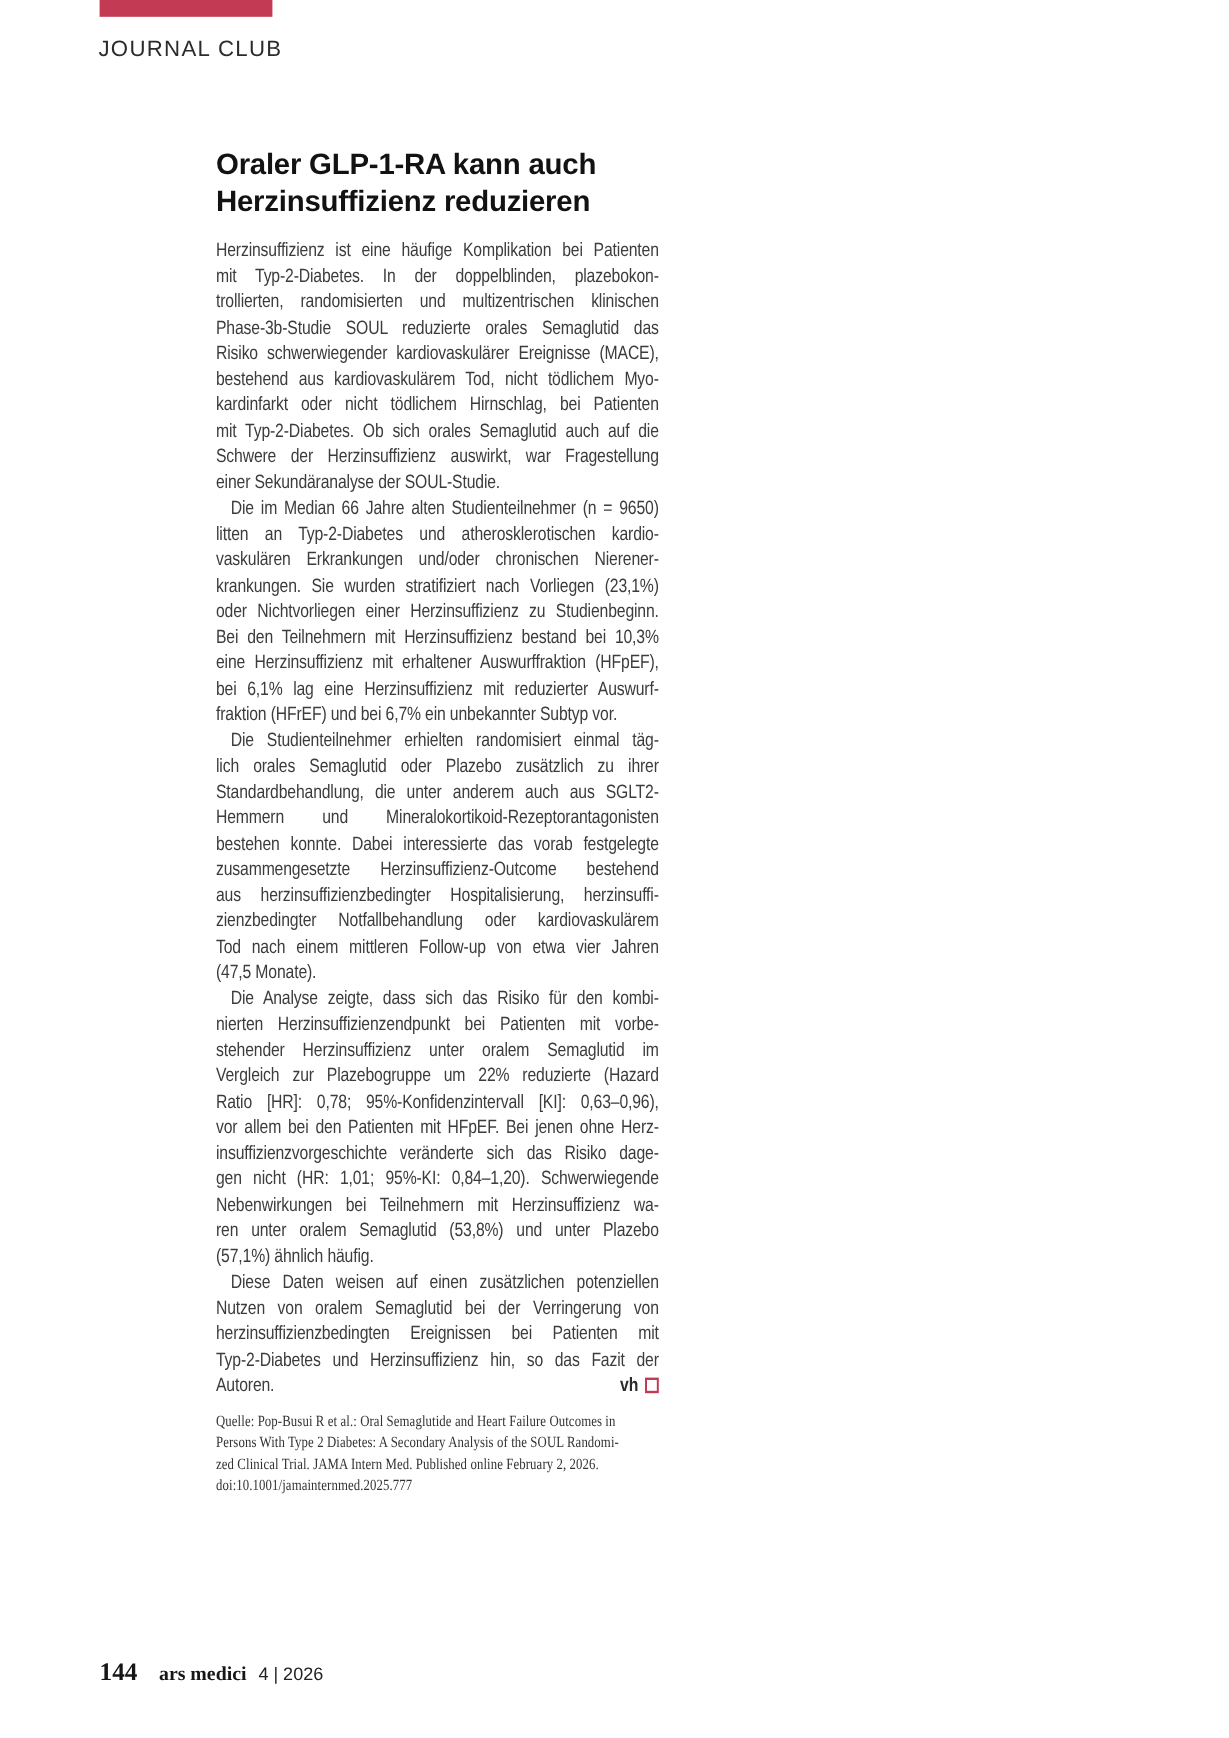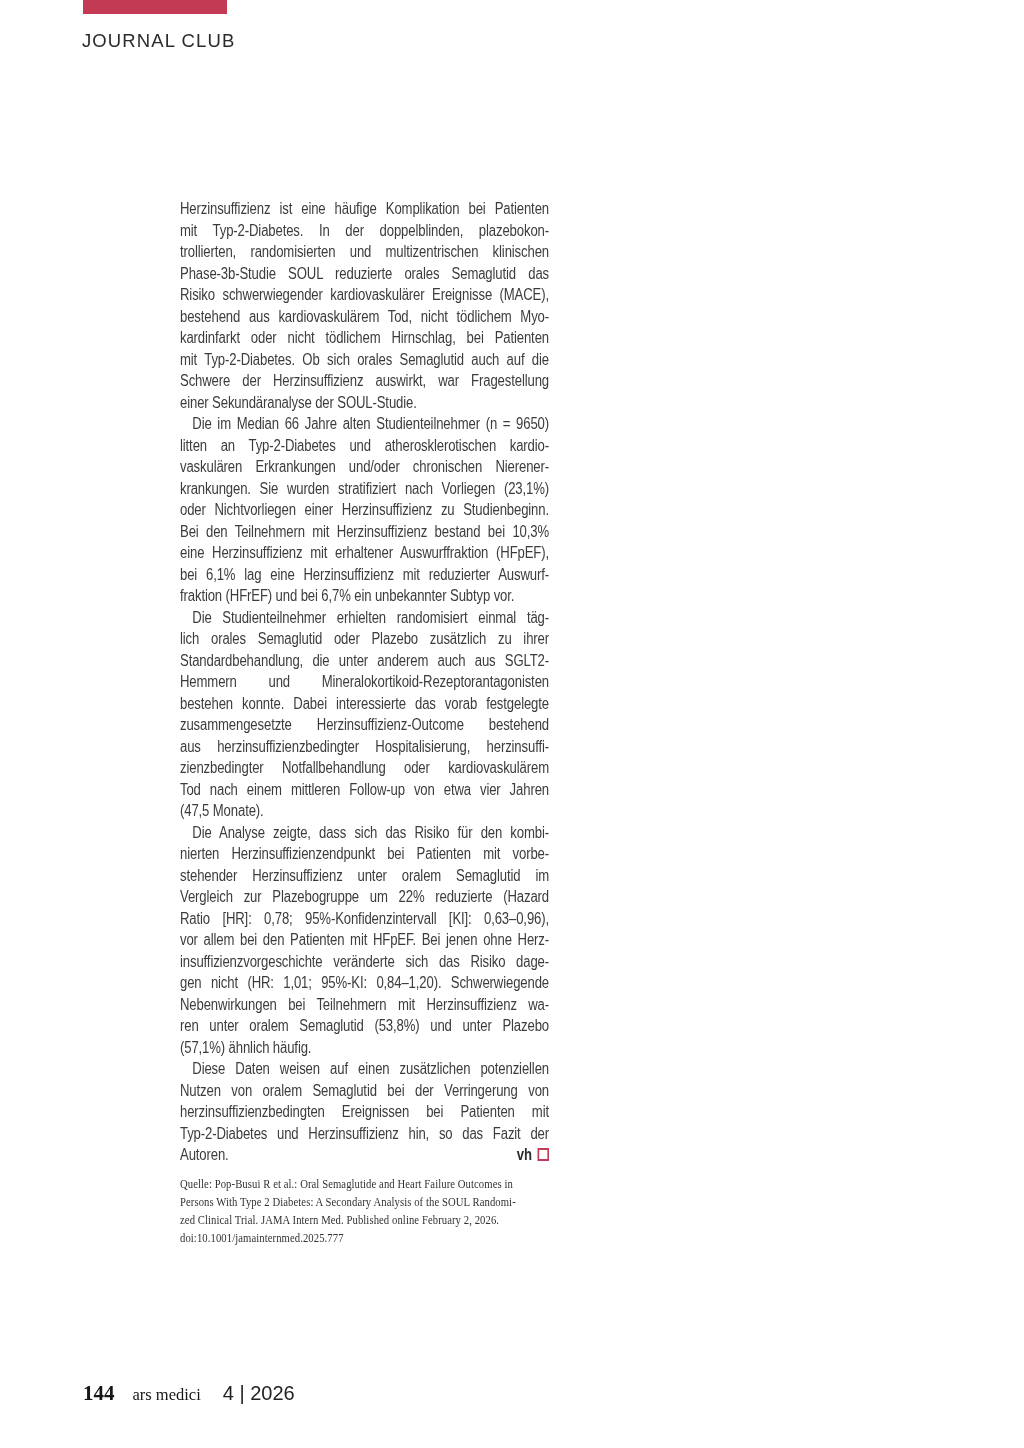--- a/index.html
+++ b/index.html
@@ -61,31 +61,35 @@
     font-size: 13px; line-height: 18px;
     color: #323232; letter-spacing: 0.1px;
   }
   .source .sline { white-space: nowrap; }
 
   .footer {
     position: absolute; left: 83px; top: 1381px;
     display: flex; align-items: baseline; color: #161616;
   }
   .pagenum { font-family: "Liberation Serif", serif; font-weight: 700; font-size: 21px; }
-  .magname { font-family: "Liberation Serif", serif; font-weight: 400; font-size: 16.5px; margin-left: 18px; }
-  .issue { font-family: "Liberation Sans", sans-serif; font-size: 20px; margin-left: 22px; color: #222222; }
+  .magname { font-family: "Liberation Serif", serif; font-weight: 700; font-size: 16.5px; margin-left: 18px; }
+  .issue { font-family: "Liberation Sans", sans-serif; font-size: 15px; margin-left: 10px; color: #222222; }
 </style>
 </head>
 <body>
 
 <div class="page">
 
   <div class="kicker-bar" style="background: rgb(194, 58, 83);"></div>
   <div class="kicker">JOURNAL CLUB</div>
 
+  <h1 class="title">
+    <span class="tl">Oraler GLP-1-RA kann auch</span>
+    <span class="tl">Herzinsuffizienz reduzieren</span>
+  </h1>
 
   <div class="bodycol">
     <div id="paras">
         <div class="line j">Herzinsuffizienz ist eine häufige Komplikation bei Patienten</div>
         <div class="line j">mit Typ-2-Diabetes. In der doppelblinden, plazebokon-</div>
         <div class="line j">trollierten, randomisierten und multizentrischen klinischen</div>
         <div class="line j">Phase-3b-Studie SOUL reduzierte orales Semaglutid das</div>
         <div class="line j">Risiko schwerwiegender kardiovaskulärer Ereignisse (MACE),</div>
         <div class="line j">bestehend aus kardiovaskulärem Tod, nicht tödlichem Myo-</div>
         <div class="line j">kardinfarkt oder nicht tödlichem Hirnschlag, bei Patienten</div>

